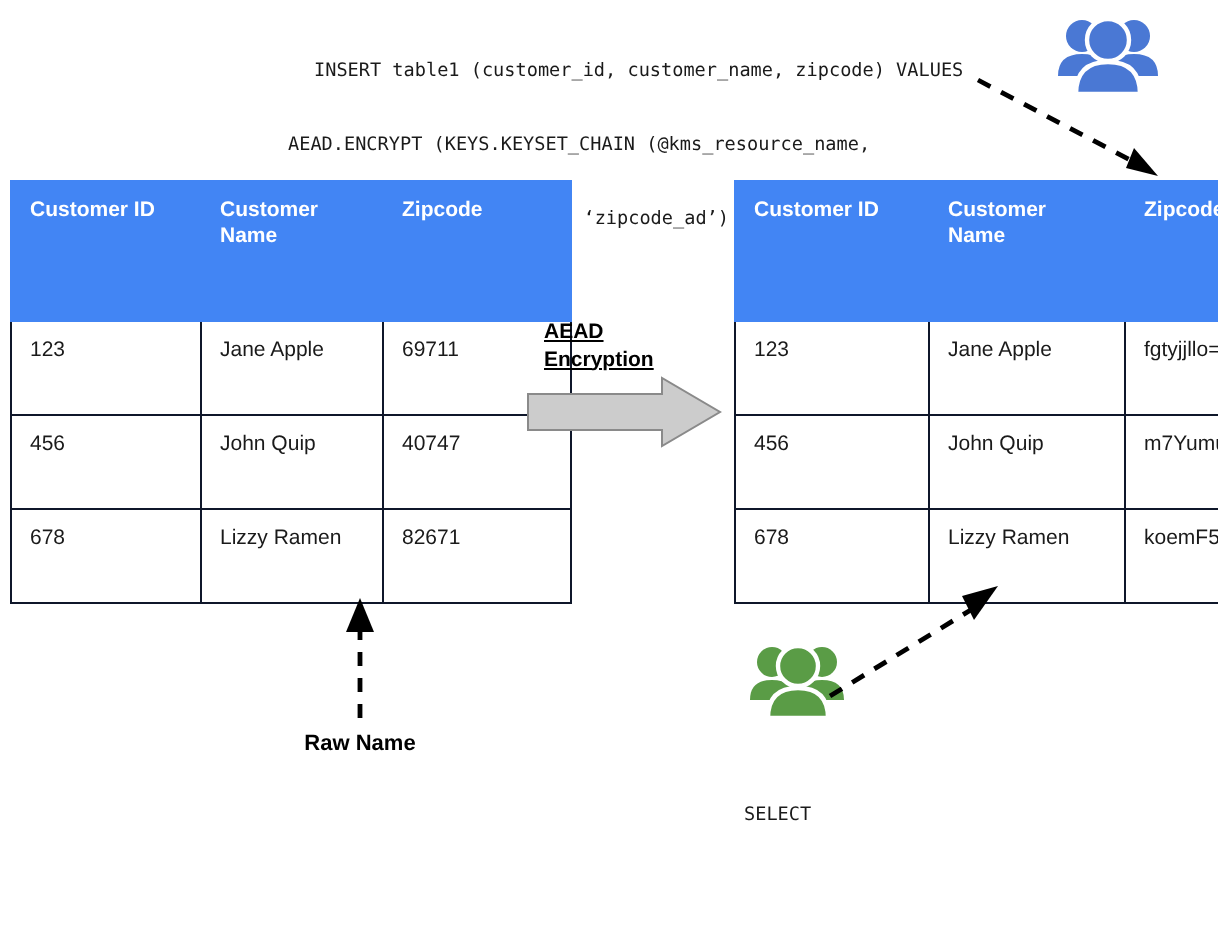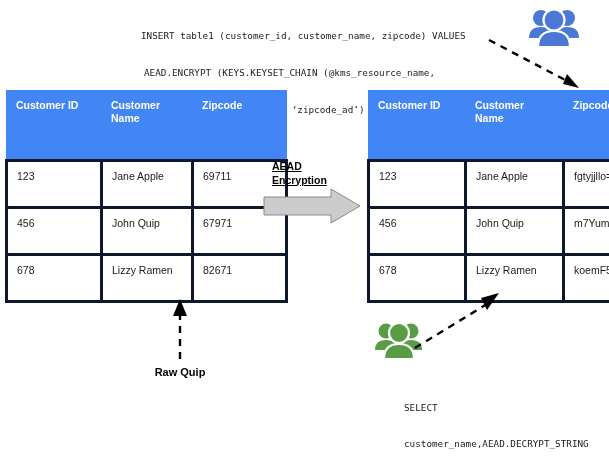--- a/index.html
+++ b/index.html
@@ -24,32 +24,32 @@
     color: #1a1a1a;
   }
   #insert-sql {
     left: 137px;
     top: 6px;
     font-size: 9.3px;
     line-height: 12.2px;
     text-align: left;
   }
   #insert-sql .ln { display: block; }
-  #insert-sql .ln-1 { margin-left: 4px; }
+  #insert-sql .ln-1 { margin-left: 20px; }
   #insert-sql .ln-2 { margin-left: 9px; font-weight: bold; }
   #insert-sql .ln-3 { margin-left: 7px; }
   #insert-sql .ln-4 { margin-left: -2px; }
 
   #select-sql {
     left: 372px;
     top: 378px;
     font-size: 9.3px;
     line-height: 12.1px;
   }
-  #select-sql .ln { display: block; margin-left: 32px; }
+  #select-sql .ln { display: block; }
 
   
   .data-table {
     position: absolute;
     border-collapse: collapse;
     table-layout: fixed;
     font-size: 10.5px;
     background: #ffffff;
   }
   .data-table th {
@@ -57,21 +57,21 @@
     color: #ffffff;
     font-weight: bold;
     text-align: left;
     vertical-align: top;
     padding: 8px 9px 8px 9px;
     border: 1px solid #4285f4;
     font-size: 10.5px;
     line-height: 13px;
   }
   .data-table td {
-    border: 3px solid #0f172a;
+    border: 1px solid #0f172a;
     text-align: left;
     vertical-align: top;
     padding: 8px 9px 8px 9px;
     line-height: 13px;
     color: #1a1a1a;
   }
 
   #table-left  { left: 5px;   top: 90px; width: 223px; }
   #table-right { left: 367px; top: 90px; width: 238px; }
 
@@ -168,21 +168,21 @@
   </thead>
   <tbody>
     <tr>
       <td>123</td>
       <td>Jane Apple</td>
       <td>69711</td>
     </tr>
     <tr>
       <td>456</td>
       <td>John Quip</td>
-      <td>67971</td>
+      <td>40747</td>
     </tr>
     <tr>
       <td>678</td>
       <td>Lizzy Ramen</td>
       <td>82671</td>
     </tr>
   </tbody>
 </table>
 
 <div id="aead-label">
@@ -221,21 +221,21 @@
     </tr>
   </tbody>
 </table>
 
 <div class="connector" id="conn-rawdata">
   <svg viewBox="0 0 40 64" width="40" height="64" aria-hidden="true">
     <line x1="20" y1="62" x2="20" y2="16" stroke="#000000" stroke-width="2.4" stroke-dasharray="7,6"></line>
     <polygon points="20,2 13,19 27,19" fill="#000000"></polygon>
   </svg>
 </div>
-<div id="raw-data-label">Raw Quip</div>
+<div id="raw-data-label">Raw Name</div>
 
 <div class="people-icon" id="people-green">
   <svg viewBox="0 0 50 42" width="50" height="42" aria-hidden="true">
     <circle cx="12" cy="13" r="7.5" fill="#5a9c46"></circle>
     <path d="M1 32 Q1 22 12 22 Q23 22 23 32 Z" fill="#5a9c46"></path>
     <circle cx="37" cy="13" r="7.5" fill="#5a9c46"></circle>
     <path d="M26 32 Q26 22 37 22 Q48 22 48 32 Z" fill="#5a9c46"></path>
     <circle cx="25" cy="15" r="10" fill="#5a9c46" stroke="#ffffff" stroke-width="2.2"></circle>
     <path d="M10 41 Q10 26 25 26 Q40 26 40 41 Z" fill="#5a9c46" stroke="#ffffff" stroke-width="2.2"></path>
   </svg>
@@ -243,18 +243,17 @@
 
 <div class="connector" id="conn-select">
   <svg viewBox="0 0 110 62" width="110" height="62" aria-hidden="true">
     <line x1="2" y1="60" x2="74" y2="16" stroke="#000000" stroke-width="2.4" stroke-dasharray="7,6"></line>
     <polygon points="86,5 68,10 74,22" fill="#000000"></polygon>
   </svg>
 </div>
 
 <div class="sql-block" id="select-sql">
   <span class="ln">SELECT</span>
-  <span class="ln">customer_name,AEAD.DECRYPT_STRING</span>
   
   
   
   
 </div>
 
 </body></html>

